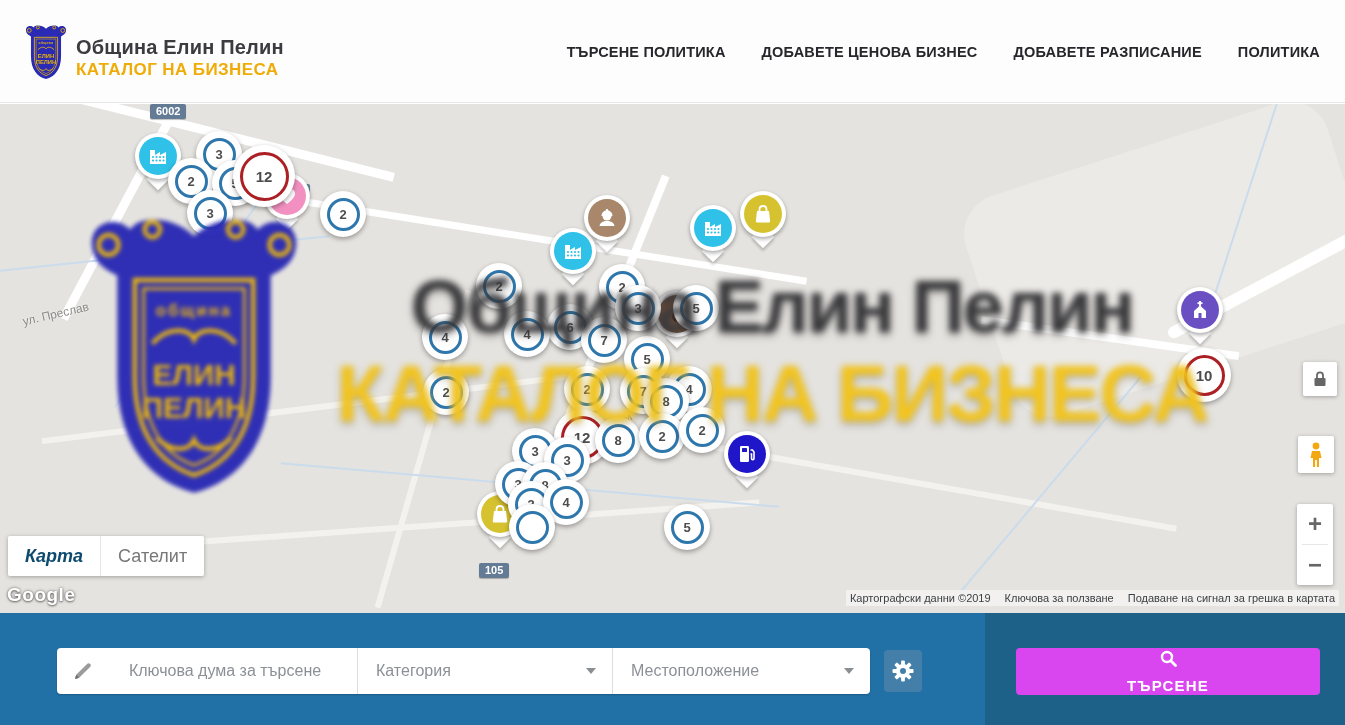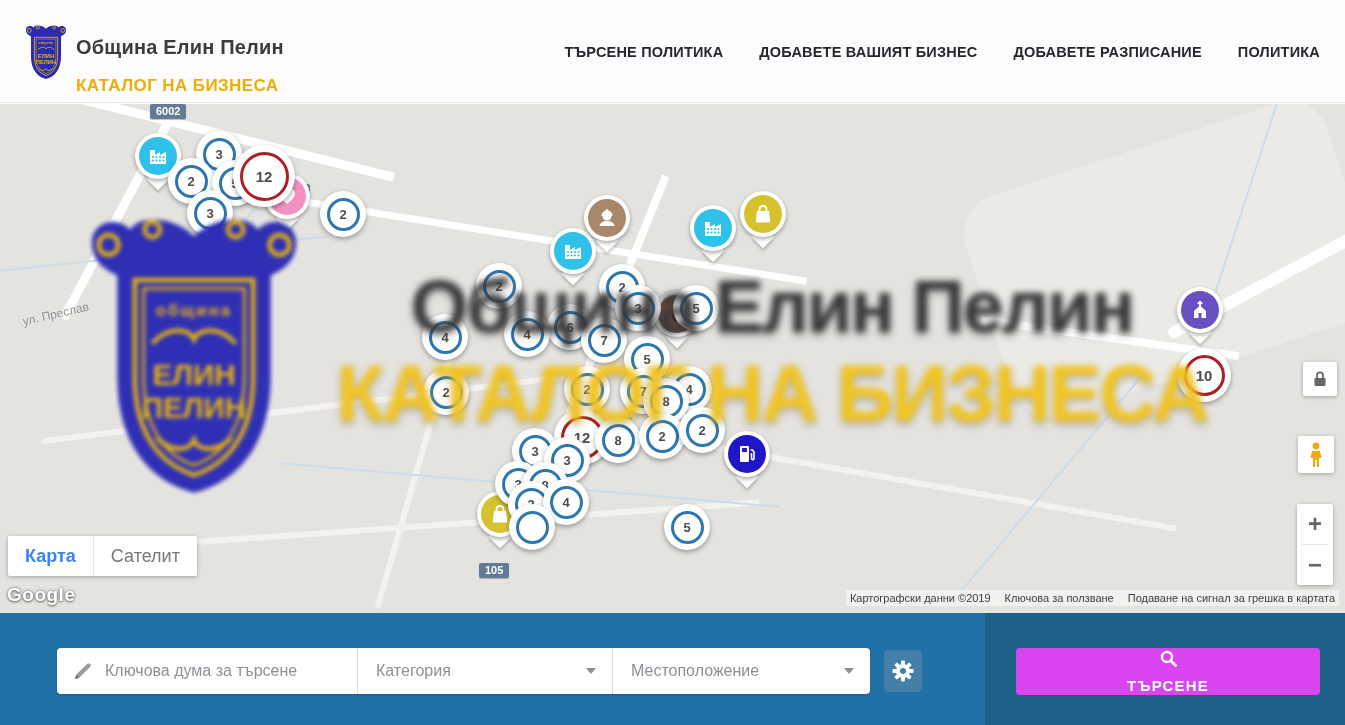--- a/index.html
+++ b/index.html
@@ -4,21 +4,21 @@
 <style>
   * { margin:0; padding:0; box-sizing:border-box; }
   html,body { width:1345px; height:725px; overflow:hidden; font-family:"Liberation Sans", sans-serif; }
   #stage { position:relative; width:1345px; height:725px; background:#fff; overflow:hidden; }
 
   
   #header { position:absolute; left:0; top:0; width:1345px; height:103px; background:#fdfdfd; border-bottom:1px solid #e7e7e7; z-index:40; }
   #logo-wrap { position:absolute; left:24px; top:24px; width:44px; height:58px; }
   #logo-text { position:absolute; left:76px; top:36px; }
   #logo-title { font-size:20px; font-weight:bold; color:#3c3c40; letter-spacing:0.2px; }
-  #logo-sub { font-size:17px; font-weight:bold; color:#efac08; letter-spacing:0.4px; margin-top:17px; }
+  #logo-sub { font-size:17px; font-weight:bold; color:#efac08; letter-spacing:0.4px; margin-top:1px; }
   #nav { position:absolute; right:25px; top:0; height:103px; display:flex; align-items:center; gap:36px; }
   .nav-item { font-size:14.5px; font-weight:bold; color:#26262c; letter-spacing:0.2px; cursor:pointer; white-space:nowrap; }
 
   
   #map { position:absolute; left:0; top:104px; width:1345px; height:509px; background:#e5e3df; overflow:hidden; }
   .road { position:absolute; background:#ffffff; z-index:1; }
   .road.thin { background:#f4f2ee; }
   .water { position:absolute; background:#cadcec; z-index:1; }
   .area { position:absolute; background:#eceae6; border-radius:8px; z-index:0; }
 
@@ -36,21 +36,21 @@
   
   #wm-shield { position:absolute; left:75px; top:108px; width:238px; height:296px; z-index:8; filter:blur(2.2px); opacity:.97; }
   #wm-title { position:absolute; left:332px; top:160px; width:880px; text-align:center; z-index:8;
     font-size:74px; font-weight:bold; color:#3a3a3d; filter:blur(3.2px); letter-spacing:-2px; text-shadow:0 3px 6px rgba(0,0,0,.35); white-space:nowrap; }
   #wm-sub { position:absolute; left:332px; top:244px; width:880px; text-align:center; z-index:8;
     font-size:79px; font-weight:bold; color:#f2c41e; filter:blur(3.2px); letter-spacing:-2px; text-shadow:0 3px 6px rgba(0,0,0,.3); white-space:nowrap; }
 
   
   #maptype { position:absolute; left:8px; top:432px; height:40px; display:flex; z-index:12; box-shadow:0 1px 4px rgba(0,0,0,.3); border-radius:2px; overflow:hidden; }
   .maptype-btn { background:#fff; height:40px; display:flex; align-items:center; padding:0 17px; font-size:18px; cursor:pointer; }
-  #maptype-map { font-weight:bold; color:#3b82f6; }
+  #maptype-map { font-weight:bold; color:#0c4a6e;font-style:italic; }
   #maptype-sat { color:#787878; border-left:1px solid #e6e6e6; }
   #google-logo { position:absolute; left:7px; top:480px; z-index:12; font-size:19px; font-weight:bold; color:#fff; letter-spacing:.5px;
     text-shadow:0 0 3px rgba(68,68,68,.8), 0 1px 2px rgba(68,68,68,.6); cursor:pointer; }
   #attribution { position:absolute; right:6px; top:486px; z-index:12; display:flex; gap:14px; font-size:11px; color:#3c4043;
     background:rgba(245,245,245,.75); padding:2px 4px; }
   #attribution span { white-space:nowrap; }
   .ctrl-box { position:absolute; background:#fff; border-radius:2px; box-shadow:0 1px 4px rgba(0,0,0,.3); z-index:12; display:flex; align-items:center; justify-content:center; cursor:pointer; }
   #lock-btn { left:1303px; top:258px; width:34px; height:34px; }
   #pegman-btn { left:1298px; top:332px; width:36px; height:37px; }
   #zoom-ctrl { position:absolute; left:1297px; top:400px; width:36px; height:81px; background:#fff; border-radius:2px; box-shadow:0 1px 4px rgba(0,0,0,.3); z-index:12; }
@@ -58,21 +58,21 @@
   #zoom-divider { width:26px; height:1px; background:#e6e6e6; margin:0 auto; }
 
   
   #searchbar { position:absolute; left:0; top:613px; width:1345px; height:112px; background:#2171a6; z-index:40; }
   #searchbar-right { position:absolute; right:0; top:0; width:360px; height:112px; background:#1d6189; }
   #input-group { position:absolute; left:57px; top:35px; width:813px; height:46px; background:#fff; border-radius:4px; box-shadow:0 1px 2px rgba(0,0,0,.2); display:flex; }
   .seg { position:relative; height:46px; display:flex; align-items:center; }
   #seg-keyword { width:300px; }
   #seg-category { width:255px; border-left:1px solid #ddd; }
   #seg-location { width:258px; border-left:1px solid #ddd; }
-  .seg input { border:none; outline:none; width:100%; height:100%; font-size:16px; color:#404040; background:transparent; font-family:"Liberation Sans",sans-serif; }
+  .seg input { border:none; outline:none; width:100%; height:100%; font-size:16px; color:#404040; background:transparent; font-family:"Liberation Sans",sans-serif;text-align:center; }
   .seg input::placeholder { color:#8c9096; opacity:1; }
   #seg-keyword input { padding:0 12px 0 48px; }
   .fake-select { width:100%; height:100%; display:flex; align-items:center; justify-content:space-between; padding:0 16px 0 18px; cursor:pointer; }
   .fake-select .sel-text { font-size:16px; color:#8c9096; }
   .caret { width:0; height:0; border-left:5px solid transparent; border-right:5px solid transparent; border-top:6px solid #8a8f94; }
   #pencil-icon { position:absolute; left:15px; top:12px; }
   #gear-btn { position:absolute; left:884px; top:37px; width:38px; height:42px; background:#437fa9; border-radius:4px; display:flex; align-items:center; justify-content:center; cursor:pointer; }
   #search-btn { position:absolute; left:1016px; top:35px; width:304px; height:47px; background:#d946ef; border:none; border-radius:4px;
     color:#fff; font-size:15px; font-weight:bold; letter-spacing:1.2px; cursor:pointer; display:flex; align-items:center; justify-content:center; gap:10px; font-family:"Liberation Sans",sans-serif;flex-direction:column; }
 </style>
@@ -97,21 +97,21 @@
         <text x="100" y="188" font-size="27" font-weight="bold" fill="#e7b40a" text-anchor="middle" font-family="Liberation Sans, sans-serif">ПЕЛИН</text>
         <path d="M66,206 C80,220 96,218 100,208 C104,218 120,220 134,206" fill="none" stroke="#e7b40a" stroke-width="4"></path>
       </svg>
     </div>
     <div id="logo-text">
       <div id="logo-title">Община Елин Пелин</div>
       <div id="logo-sub">КАТАЛОГ НА БИЗНЕСА</div>
     </div>
     <div id="nav">
       <div class="nav-item">ТЪРСЕНЕ ПОЛИТИКА</div>
-      <div class="nav-item">ДОБАВЕТЕ ВАШИЯТ БИЗНЕС</div>
+      <div class="nav-item">ДОБАВЕТЕ ЦЕНОВА БИЗНЕС</div>
       <div class="nav-item">ДОБАВЕТЕ РАЗПИСАНИЕ</div>
       <div class="nav-item">ПОЛИТИКА</div>
     </div>
   </div>
 
   <div id="map">
 
     <div class="area" style="left:980px; top:40px; width:380px; height:230px; transform:rotate(-18deg); border-radius:40px;"></div>
     <div class="road" style="left:-20px; top:18px; width:420px; height:9px; transform:rotate(14deg);"></div>
     <div class="road" style="left:120px; top:-30px; width:9px; height:260px; transform:rotate(28deg);"></div>

